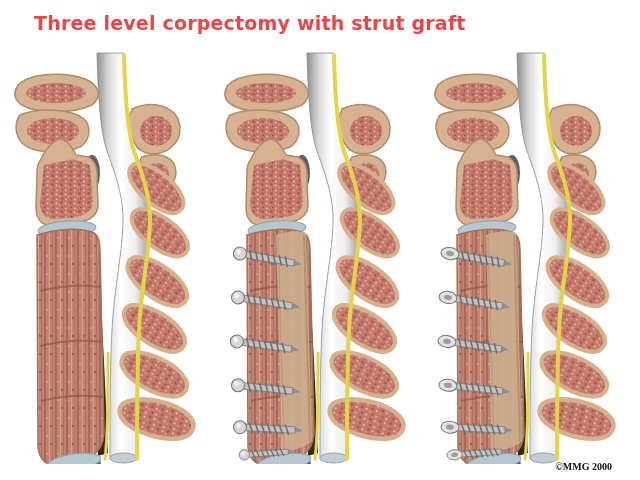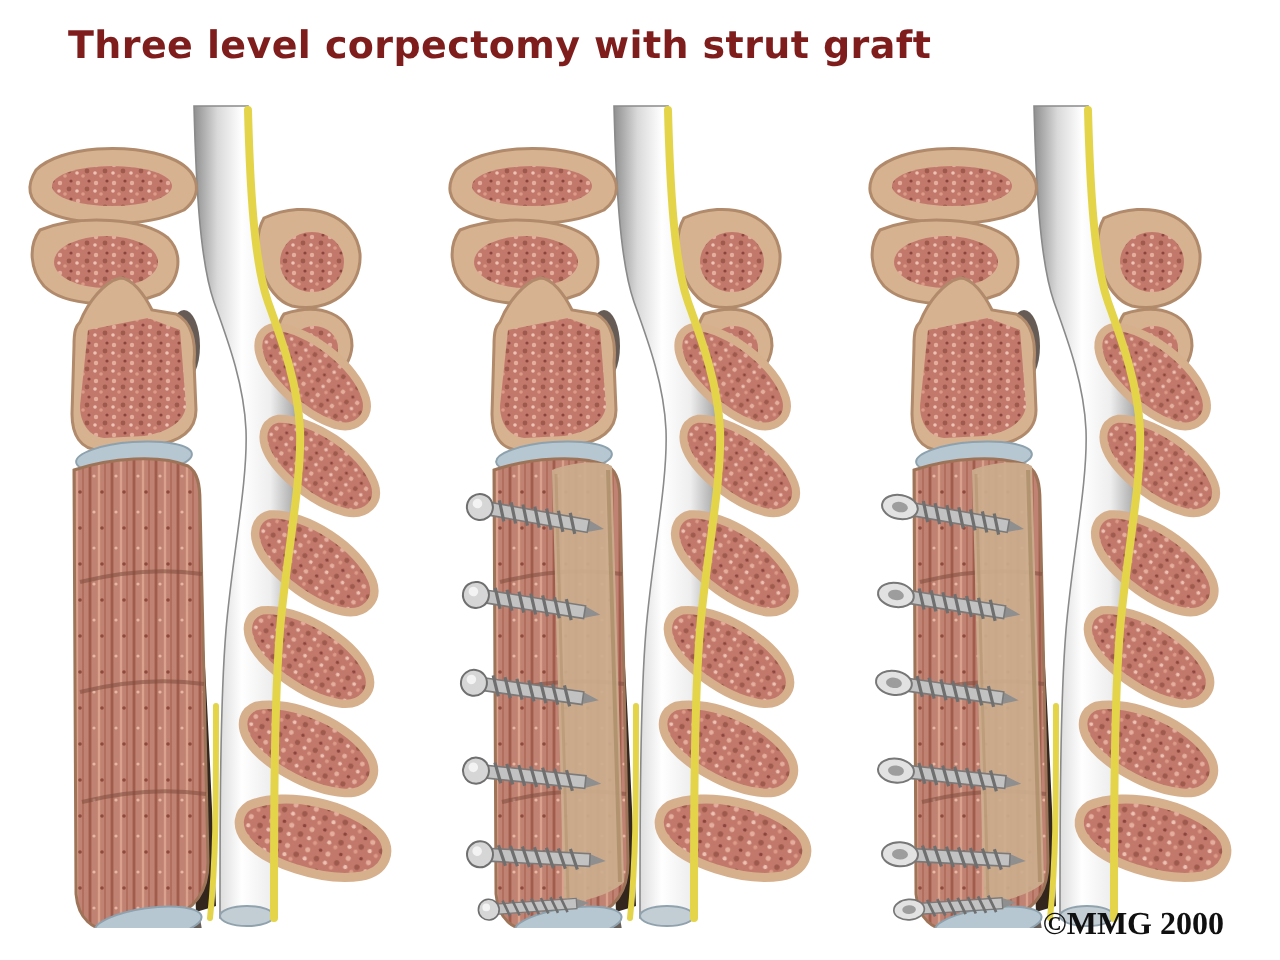--- a/index.html
+++ b/index.html
@@ -1,24 +1,24 @@
 <!DOCTYPE html>
 <html><head>
 <meta charset="utf-8">
 <style>
   html,body{margin:0;padding:0;background:#fff;}
   .page{position:relative;width:640px;height:480px;background:#ffffff;overflow:hidden;
         font-family:"DejaVu Sans",sans-serif;}
   .title{position:absolute;left:34px;top:12px;font-size:19px;font-weight:bold;
-         color:#7f1d1d;letter-spacing:.2px;}
+         color:#ef4444;letter-spacing:.2px;}
   .panels{position:absolute;top:52px;left:0;width:640px;height:416px;display:flex;
           justify-content:space-between;padding:0 10px;box-sizing:border-box;}
   svg.panel{width:200px;height:412px;display:block;}
   .copyright{position:absolute;right:28px;bottom:8px;font-family:"Liberation Serif",serif;
-             font-weight:bold;font-size:16px;color:#101010;}
+             font-weight:bold;font-size:10px;color:#101010;}
 </style>
 </head>
 <body>
 
 <svg width="0" height="0" style="position:absolute" aria-hidden="true">
   <defs>
     <linearGradient id="cordGrad" x1="0" y1="0" x2="1" y2="0">
       <stop offset="0%" stop-color="#8f8f8f"></stop>
       <stop offset="22%" stop-color="#d9d9d9"></stop>
       <stop offset="45%" stop-color="#ffffff"></stop>

